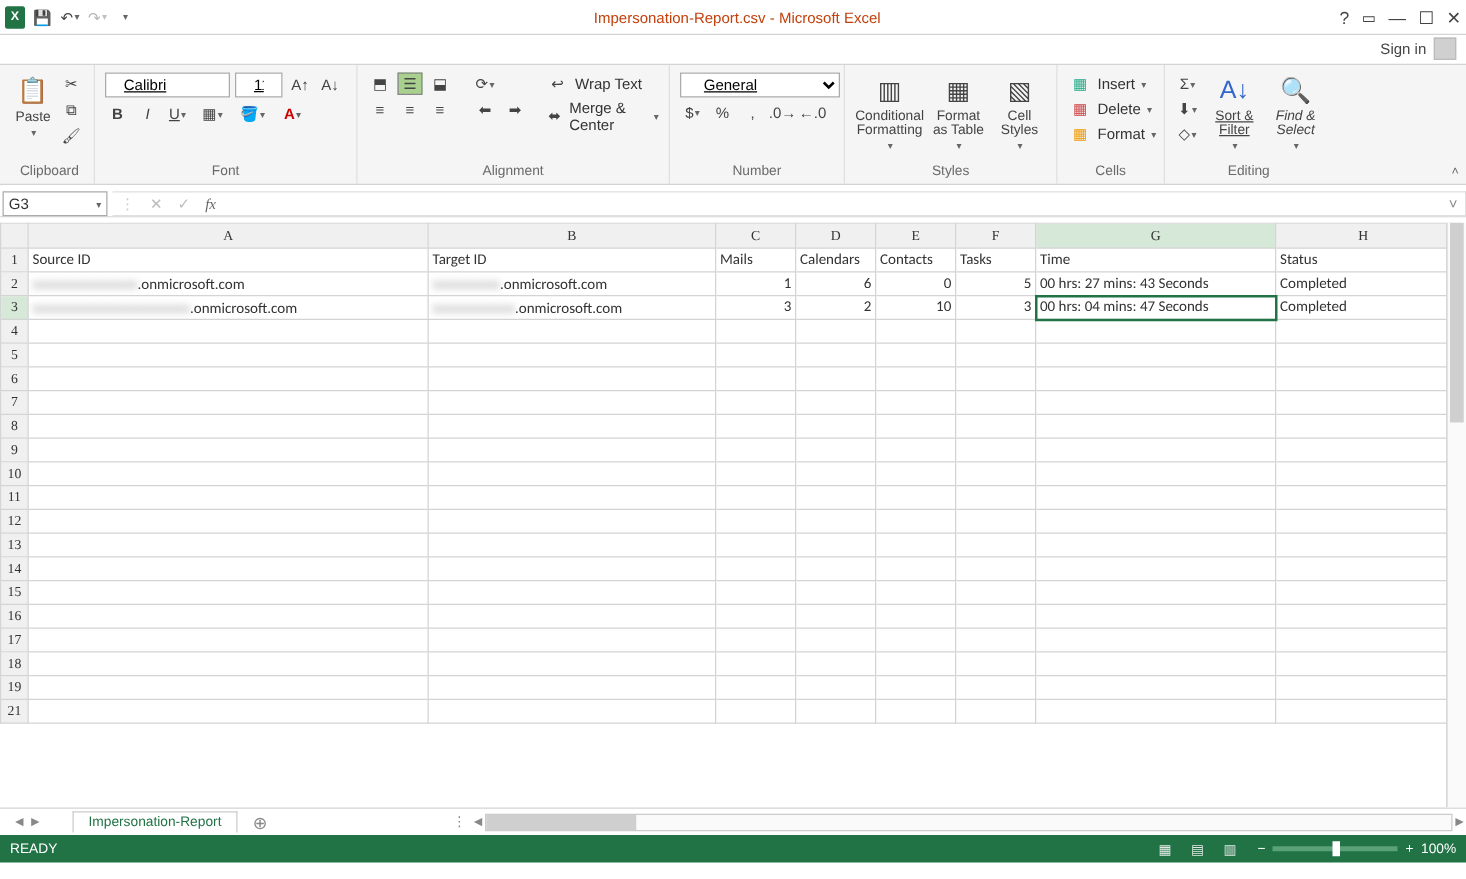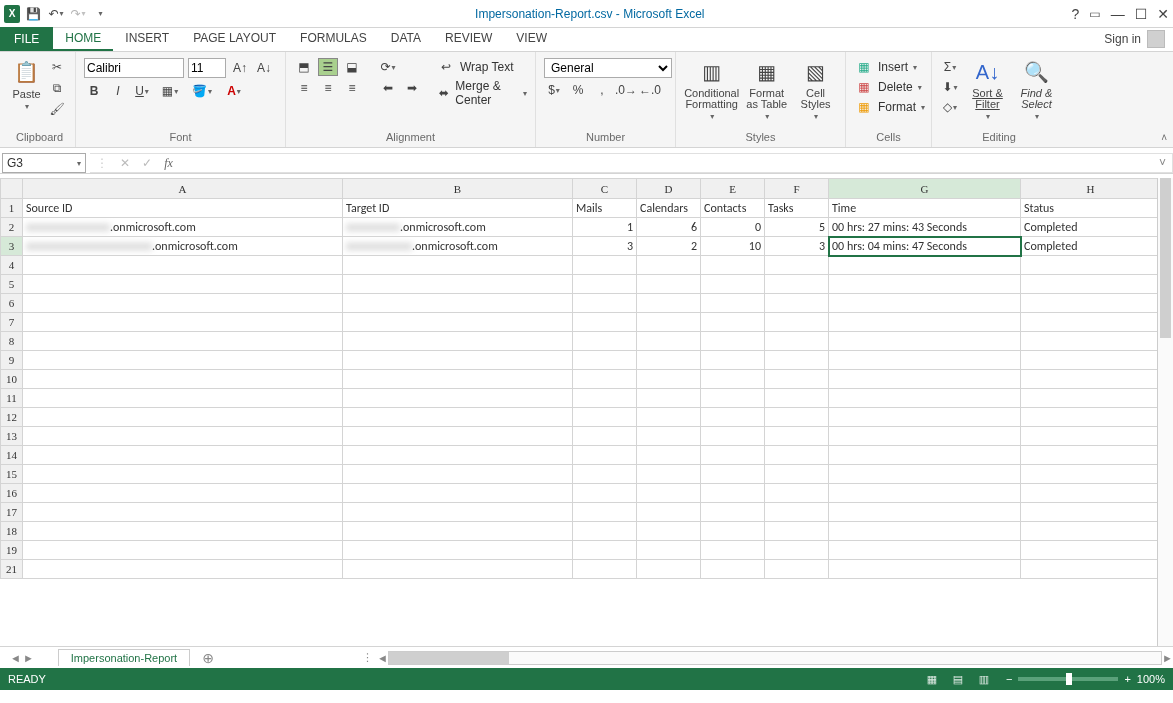--- a/index.html
+++ b/index.html
@@ -1,38 +1,38 @@
 <!DOCTYPE html>
 <html><head>
 <meta charset="utf-8">
 <style>
 * { margin:0; padding:0; box-sizing:border-box; font-family:"Segoe UI",Tahoma,sans-serif; }
 body { width:1173px; height:703px; background:#fff; overflow:hidden; font-size:12px; color:#333; }
 .titlebar { height:28px; background:#fff; border-bottom:1px solid #d4d4d4; display:flex; align-items:center; padding:0 4px; font-size:12px; }
 .titlebar .qat { display:flex; gap:6px; align-items:center; }
 .titlebar .qat .icn { width:16px; height:16px; display:flex; align-items:center; justify-content:center; font-size:12px; color:#444; cursor:default;}
-.titlebar .title { flex:1; text-align:center; color:#0369a1; }
+.titlebar .title { flex:1; text-align:center; color:#c2410c; }
 .titlebar .winctrl { display:flex; gap:10px; align-items:center; color:#444; }
 .titlebar .winctrl span { font-size:14px; cursor:default;}
 .tabbar { height:24px; background:#fff; display:flex; align-items:flex-end; border-bottom:1px solid #d4d4d4; position:relative;}
 .tab { padding:4px 12px; font-size:12px; color:#444; text-transform:uppercase; letter-spacing:0; cursor:default; }
 .tab.file { background:#217346; color:#fff; padding:5px 14px;}
 .tab.active { color:#217346; border-bottom:2px solid #217346; }
 .signin { position:absolute; right:8px; top:2px; display:flex; align-items:center; gap:6px; color:#444;}
 .signin .avatar { width:18px; height:18px; background:#d0d0d0; border:1px solid #bbb; }
 .ribbon { height:96px; background:#f5f5f5; border-bottom:1px solid #d4d4d4; display:flex; position:relative; padding-left:4px;}
 .group { border-right:1px solid #e0e0e0; padding:4px 8px 2px 8px; display:flex; flex-direction:column; justify-content:space-between; }
 .group-body { display:flex; align-items:flex-start; gap:6px; flex:1; padding-top:2px;}
 .group-label { text-align:center; font-size:11px; color:#6a6a6a; padding-bottom:2px; position:relative;}
 .bigbtn { display:flex; flex-direction:column; align-items:center; justify-content:flex-start; width:48px; font-size:11px; color:#444; gap:2px; cursor:default;}
 .bigbtn .bigicn { width:28px; height:28px; display:flex; align-items:center; justify-content:center; font-size:20px;}
 .stack { display:flex; flex-direction:column; gap:3px; }
 .row { display:flex; align-items:center; gap:4px; }
 .sbtn { width:20px; height:18px; display:flex; align-items:center; justify-content:center; font-size:12px; color:#444; border:1px solid transparent; cursor:default;}
-select,input.combo { height:20px; border:1px solid #ababab; background:#fff; font-size:12px; padding:0 2px;}
+select,input.combo { height:20px; border:1px solid #ababab; background:#fff; font-size:12px; padding:0 14px;text-decoration:underline;}
 .sel-font{width:100px;} .sel-size{width:38px;}
 .sel-num{width:128px;}
 .cellref { height:26px; background:#fff; border-bottom:1px solid #d4d4d4; display:flex; align-items:flex-end; padding-left:2px; gap:4px;}
 .namebox { width:84px; height:20px; border:1px solid #ababab; padding:0 4px; font-size:12px; display:flex; align-items:center; justify-content:space-between;}
 .fxbar { flex:1; height:20px; border:1px solid #e0e0e0; border-left:none; display:flex; align-items:center; padding-left:6px; gap:12px; color:#888;}
 .fxbar .fx { font-style:italic; font-family:"Times New Roman",serif; color:#666;}
 .grid-wrap { height:472px; overflow:hidden; position:relative; border-top:4px solid #fff;}
 table.sheet { border-collapse:collapse; table-layout:fixed; width:1156px; }
 table.sheet th,table.sheet td { border:1px solid #d4d4d4; height:19px; font-size:12px; font-family:Calibri,sans-serif; padding:0 3px; overflow:hidden; white-space:nowrap; }
 table.sheet th { background:#f0f0f0; font-weight:normal; color:#333; text-align:center; font-family:"Segoe UI"; font-size:11px;}
@@ -81,30 +81,20 @@
   <div class="winctrl">
     <span>?</span>
     <span style="font-size:12px;">▭</span>
     <span>—</span>
     <span>☐</span>
     <span>✕</span>
   </div>
 </div>
 
 <div class="tabbar">
-  <div id="tabs-host" style="display: flex;">
-      <div class="tab file">FILE</div>
-      <div class="tab active">HOME</div>
-      <div class="tab">INSERT</div>
-      <div class="tab">PAGE LAYOUT</div>
-      <div class="tab">FORMULAS</div>
-      <div class="tab">DATA</div>
-      <div class="tab">REVIEW</div>
-      <div class="tab">VIEW</div>
-    </div>
   <div class="signin">
     <span>Sign in</span>
     <span class="avatar"></span>
   </div>
 </div>
 
 <div class="ribbon">
 
   <div class="group" style="width:72px;">
     <div class="group-body">

